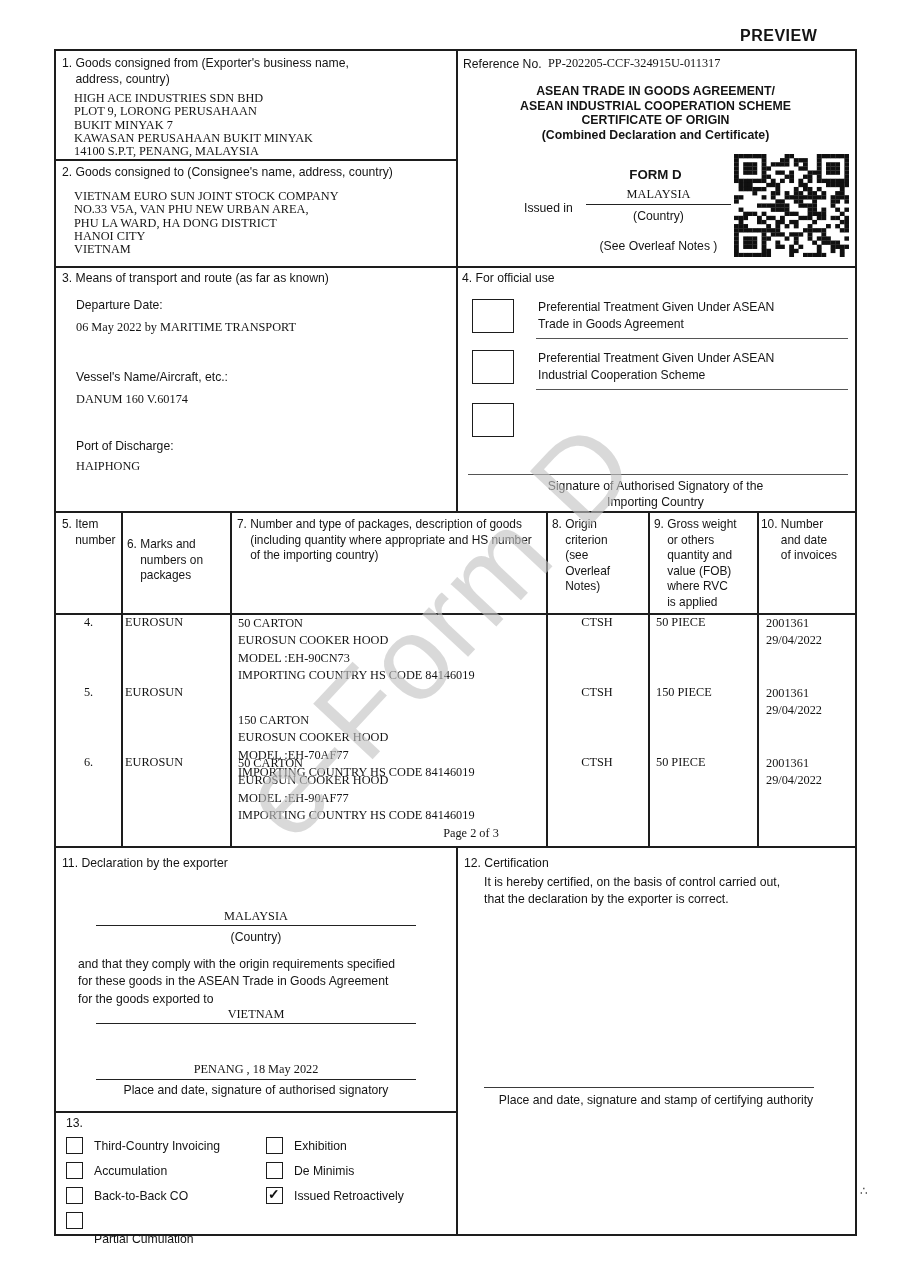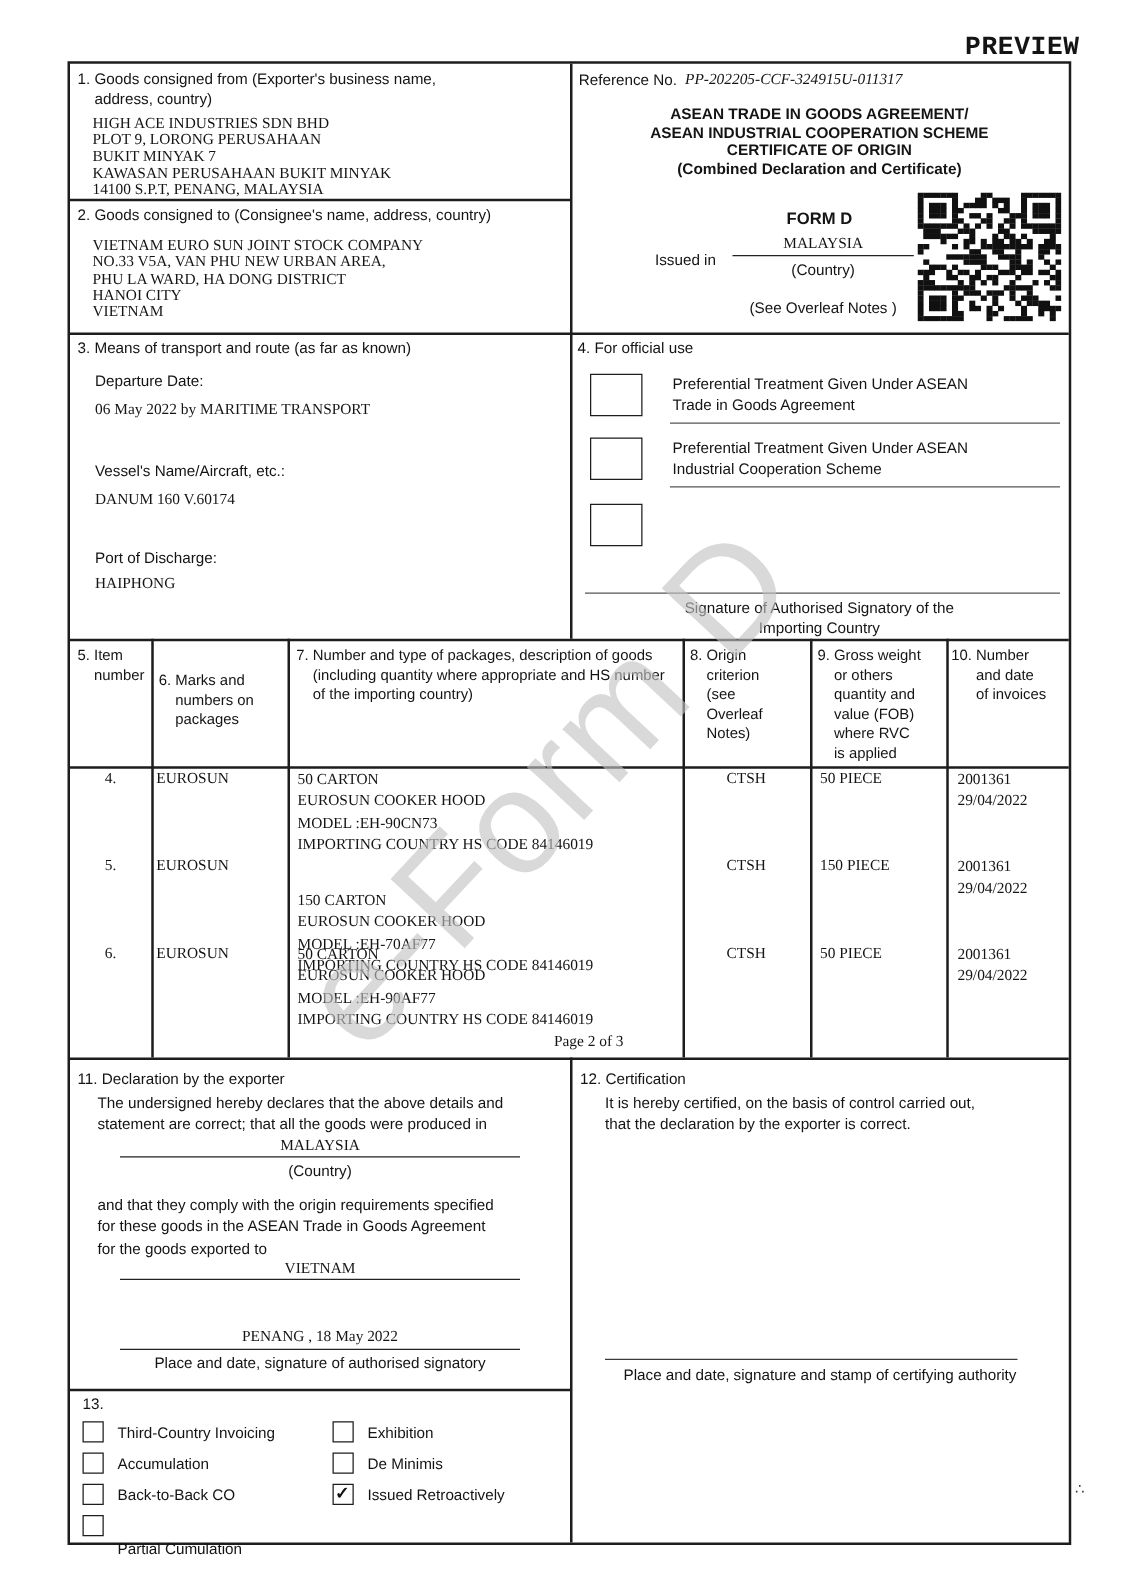--- a/index.html
+++ b/index.html
@@ -25,21 +25,21 @@
   .watermark{position:absolute;left:117px;top:550px;width:640px;height:160px;line-height:160px;
              text-align:center;font-size:118px;letter-spacing:2px;color:#c3c3c3;opacity:.62;
              transform:rotate(-47deg);pointer-events:none;z-index:6;font-family:"Liberation Sans",sans-serif;}
   .underl{border-bottom:1.3px solid #222;}
 </style>
 </head>
 <body>
 
 <div class="page">
 
-  <div class="abs bold" style="left:772px;top:27px;font-size:21px;letter-spacing:.5px;font-family:Liberation Mono, monospace;">PREVIEW</div>
+  <div class="abs bold" style="left:740px;top:27px;font-size:16px;letter-spacing:.5px;">PREVIEW</div>
 
   <div class="watermark">e-Form D</div>
 
   <div class="abs" style="left:860px;top:1184px;font-size:12px;color:#333;">∴</div>
 
   <div class="form">
 
     <div class="vline" style="left:400px;top:0;height:460px;"></div>
     <div class="vline" style="left:400px;top:795px;height:388px;"></div>
     <div class="hline" style="left:0;top:108px;width:400px;"></div>
@@ -63,21 +63,21 @@
 14100 S.P.T, PENANG, MALAYSIA</div>
 
     <div class="abs lbl" style="left:6px;top:113px;">2. Goods consigned to (Consignee's name, address, country)</div>
     <div class="abs data pre" style="left:18px;top:139px;line-height:13.3px;">VIETNAM EURO SUN JOINT STOCK COMPANY
 NO.33 V5A, VAN PHU NEW URBAN AREA,
 PHU LA WARD, HA DONG DISTRICT
 HANOI CITY
 VIETNAM</div>
 
     <div class="abs lbl bold" style="left:407px;top:5px;font-weight:normal;">Reference No.</div>
-    <div class="abs data" style="left:492px;top:5px;font-style:italic;">PP-202205-CCF-324915U-011317</div>
+    <div class="abs data" style="left:492px;top:5px;">PP-202205-CCF-324915U-011317</div>
     <div class="abs bold center" style="left:400px;top:116px;width:399px;font-size:13.3px;">FORM D</div>
     <div class="abs pre bold center" style="left:400px;top:33px;width:399px;font-size:12.3px;line-height:14.7px;">ASEAN TRADE IN GOODS AGREEMENT/
 ASEAN INDUSTRIAL COOPERATION SCHEME
 CERTIFICATE OF ORIGIN
 (Combined Declaration and Certificate)</div>
     <div class="abs lbl" style="left:468px;top:149px;">Issued in</div>
     <div class="abs center" style="left:530px;top:136px;width:145px;">
       <div class="data">MALAYSIA</div>
       <div class="underl" style="margin-top:2px;"></div>
       <div class="lbl" style="margin-top:3px;">(Country)</div>
@@ -484,22 +484,20 @@
 MODEL :EH-90AF77
 IMPORTING COUNTRY HS CODE 84146019</div>
     <div class="abs data center" style="left:490px;top:704px;width:102px;">CTSH</div>
     <div class="abs data" style="left:600px;top:704px;">50 PIECE</div>
     <div class="abs data pre" style="left:710px;top:704px;line-height:17.4px;">2001361
 29/04/2022</div>
 
     <div class="abs data center" style="left:330px;top:775px;width:170px;">Page 2 of 3</div>
 
     <div class="abs lbl" style="left:6px;top:804px;">11. Declaration by the exporter</div>
-    <div class="abs lbl pre" style="left:22px;top:823px;line-height:17.3px;">The undersigned hereby declares that the above details and
-statement are correct; that all the goods were produced in</div>
     <div class="abs center" style="left:40px;top:858px;width:320px;">
       <div class="data">MALAYSIA</div>
       <div class="underl" style="margin-top:1px;"></div>
       <div class="lbl" style="margin-top:3px;">(Country)</div>
     </div>
     <div class="abs lbl pre" style="left:22px;top:905px;line-height:17.3px;">and that they comply with the origin requirements specified
 for these goods in the ASEAN Trade in Goods Agreement
 for the goods exported to</div>
     <div class="abs center" style="left:40px;top:956px;width:320px;">
       <div class="data">VIETNAM</div>

